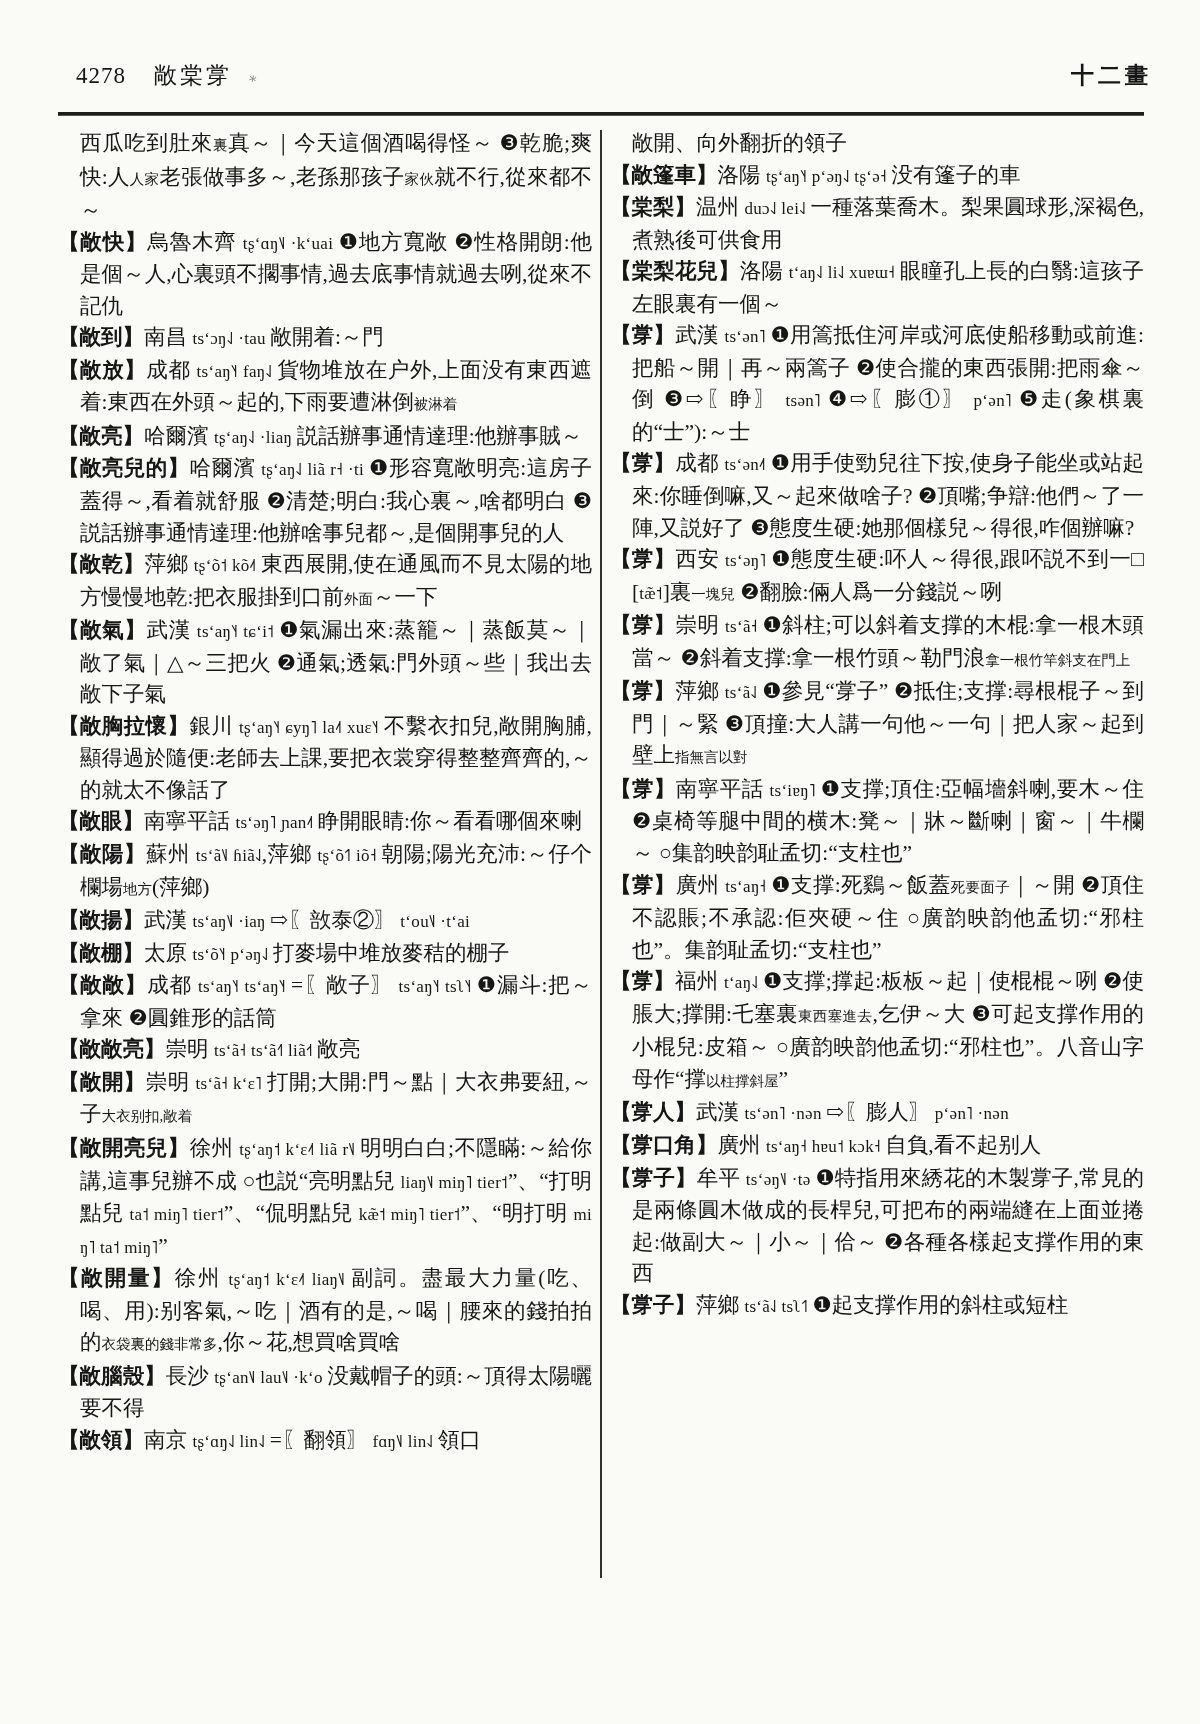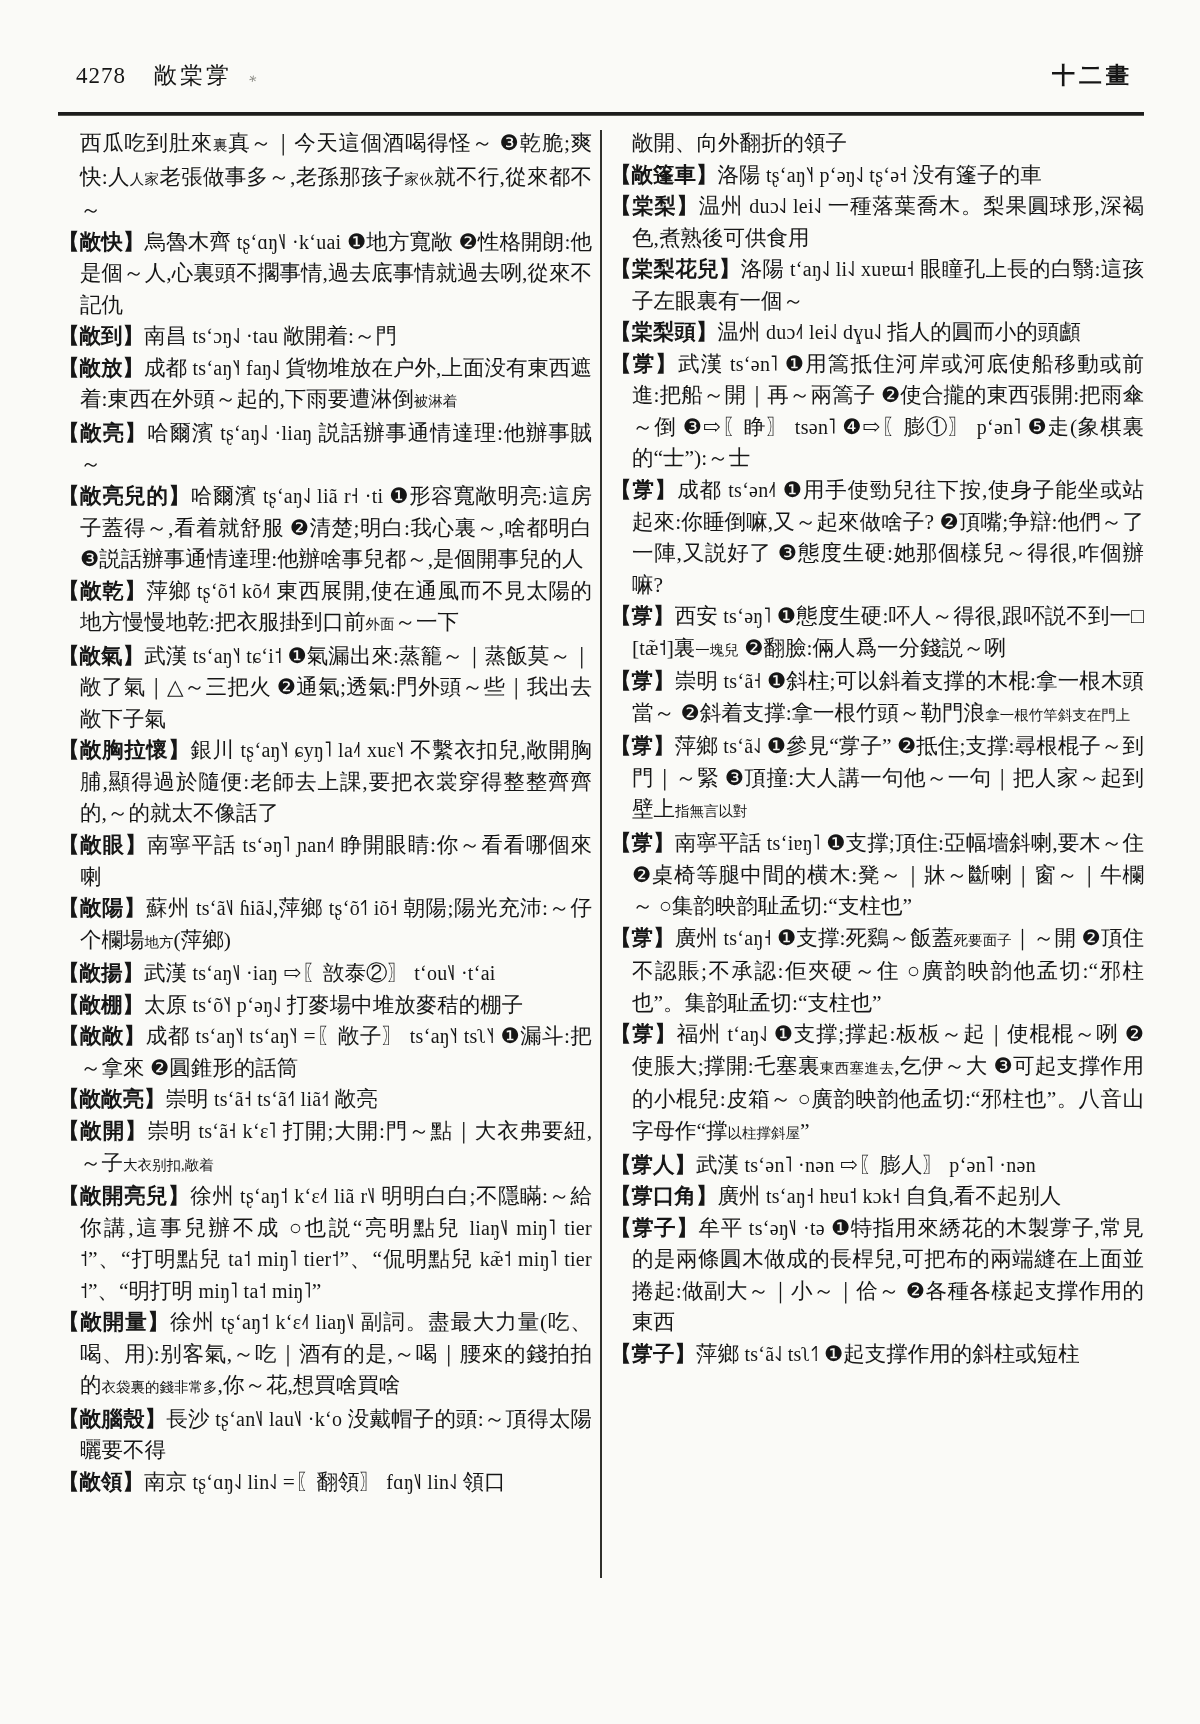--- a/index.html
+++ b/index.html
@@ -3,21 +3,21 @@
 <meta charset="utf-8">
 <style>
   html,body{margin:0;padding:0;}
   body{
     width:1200px;height:1724px;position:relative;
     background:#fafaf7;color:#161616;
     font-family:"Liberation Serif","DejaVu Serif",serif;
     overflow:hidden;
   }
   .header{
-    position:absolute;top:60px;left:76px;right:67px;
+    position:absolute;top:60px;left:76px;right:48px;
     display:flex;align-items:baseline;font-size:23px;
   }
   .page-number{letter-spacing:1px;}
   .headword-range{margin-left:28px;font-weight:400;letter-spacing:3px;}
   .pencil-mark{margin-left:16px;font-size:14px;color:#8a8a84;transform:rotate(12deg);display:inline-block;}
   .header-spacer{flex:1;}
   .stroke-section{font-weight:600;letter-spacing:4px;margin-left:32px;}
   .header-rule{
     position:absolute;top:112px;left:58px;width:1086px;height:3px;
     background:#1d1d1d;border-bottom:1px solid #55554f;
@@ -32,21 +32,21 @@
   }
   .para{
     margin:0;text-align:justify;
     font-size:21.5px;line-height:31.55px;
     word-break:break-all;
   }
   .entry{padding-left:22px;text-indent:-22px;}
   .cont{padding-left:22px;text-indent:0;}
   .seg-h{font-weight:700;}
   .seg-g{}
-  .seg-p{font-size:20px;letter-spacing:0.3px;}
+  .seg-p{font-size:17px;letter-spacing:0.3px;}
   .seg-n{}
   .seg-s{font-size:14.5px;}
 </style>
 </head>
 <body>
 
 <div class="header">
   <span class="page-number">4278</span>
   <span class="headword-range">敞棠牚</span>
   <span class="pencil-mark">∗</span>
@@ -78,21 +78,20 @@
       <p class="para entry"><span class="seg-h">【敞開量】</span><span class="seg-g">徐州 </span><span class="seg-p">tʂʻaŋ˦ kʻɛ˨˦ liaŋ˥˩ </span><span class="seg-n">副詞。盡最大力量(吃、喝、用):别客氣,～吃｜酒有的是,～喝｜腰來的錢拍拍的</span><span class="seg-s">衣袋裏的錢非常多</span><span class="seg-n">,你～花,想買啥買啥</span></p>
       <p class="para entry"><span class="seg-h">【敞腦殼】</span><span class="seg-g">長沙 </span><span class="seg-p">tʂʻan˥˩ lau˥˩ ·kʻo </span><span class="seg-n">没戴帽子的頭:～頂得太陽曬要不得</span></p>
       <p class="para entry"><span class="seg-h">【敞領】</span><span class="seg-g">南京 </span><span class="seg-p">tʂʻɑŋ˨˩ lin˨˩ </span><span class="seg-n">=〖翻領〗</span><span class="seg-p"> fɑŋ˥˩ lin˨˩ </span><span class="seg-n">領口</span></p>
     </div>
   <div class="column-divider"></div>
   <div class="col">
       <p class="para cont"><span class="seg-n">敞開、向外翻折的領子</span></p>
       <p class="para entry"><span class="seg-h">【敞篷車】</span><span class="seg-g">洛陽 </span><span class="seg-p">tʂʻaŋ˥˧ pʻəŋ˨˩ tʂʻə˧ </span><span class="seg-n">没有篷子的車</span></p>
       <p class="para entry"><span class="seg-h">【棠梨】</span><span class="seg-g">温州 </span><span class="seg-p">duɔ˨˩ lei˨˩ </span><span class="seg-n">一種落葉喬木。梨果圓球形,深褐色,煮熟後可供食用</span></p>
       <p class="para entry"><span class="seg-h">【棠梨花兒】</span><span class="seg-g">洛陽 </span><span class="seg-p">tʻaŋ˨˩ li˨˩ xuɐɯ˧ </span><span class="seg-n">眼瞳孔上長的白翳:這孩子左眼裏有一個～</span></p>
-      <p class="para entry"><span class="seg-h">【棠梨頭】</span><span class="seg-g">温州 </span><span class="seg-p">duɔ˨˦ lei˨˩ dɣu˨˩ </span><span class="seg-n">指人的圓而小的頭顱</span></p>
       <p class="para entry"><span class="seg-h">【牚】</span><span class="seg-g">武漢 </span><span class="seg-p">tsʻən˥ </span><span class="seg-n">❶用篙抵住河岸或河底使船移動或前進:把船～開｜再～兩篙子 ❷使合攏的東西張開:把雨傘～倒 ❸⇨〖睁〗</span><span class="seg-p"> tsən˥ </span><span class="seg-n">❹⇨〖膨①〗</span><span class="seg-p"> pʻən˥ </span><span class="seg-n">❺走(象棋裏的“士”):～士</span></p>
       <p class="para entry"><span class="seg-h">【牚】</span><span class="seg-g">成都 </span><span class="seg-p">tsʻən˨˦ </span><span class="seg-n">❶用手使勁兒往下按,使身子能坐或站起來:你睡倒嘛,又～起來做啥子? ❷頂嘴;争辯:他們～了一陣,又説好了 ❸態度生硬:她那個樣兒～得很,咋個辦嘛?</span></p>
       <p class="para entry"><span class="seg-h">【牚】</span><span class="seg-g">西安 </span><span class="seg-p">tsʻəŋ˥ </span><span class="seg-n">❶態度生硬:吥人～得很,跟吥説不到一□[</span><span class="seg-p">tæ̃˦</span><span class="seg-n">]裏</span><span class="seg-s">一塊兒</span><span class="seg-n"> ❷翻臉:倆人爲一分錢説～咧</span></p>
       <p class="para entry"><span class="seg-h">【牚】</span><span class="seg-g">崇明 </span><span class="seg-p">tsʻã˧ </span><span class="seg-n">❶斜柱;可以斜着支撑的木棍:拿一根木頭當～ ❷斜着支撑:拿一根竹頭～勒門浪</span><span class="seg-s">拿一根竹竿斜支在門上</span></p>
       <p class="para entry"><span class="seg-h">【牚】</span><span class="seg-g">萍鄉 </span><span class="seg-p">tsʻã˨˩ </span><span class="seg-n">❶參見“牚子” ❷抵住;支撑:尋根棍子～到門｜～緊 ❸頂撞:大人講一句他～一句｜把人家～起到壁上</span><span class="seg-s">指無言以對</span></p>
       <p class="para entry"><span class="seg-h">【牚】</span><span class="seg-g">南寧平話 </span><span class="seg-p">tsʻiɐŋ˥ </span><span class="seg-n">❶支撑;頂住:亞幅墻斜喇,要木～住 ❷桌椅等腿中間的横木:凳～｜牀～斷喇｜窗～｜牛欄～ ○集韵映韵耻孟切:“支柱也”</span></p>
       <p class="para entry"><span class="seg-h">【牚】</span><span class="seg-g">廣州 </span><span class="seg-p">tsʻaŋ˧ </span><span class="seg-n">❶支撑:死鷄～飯蓋</span><span class="seg-s">死要面子</span><span class="seg-n">｜～開 ❷頂住不認賬;不承認:佢夾硬～住 ○廣韵映韵他孟切:“邪柱也”。集韵耻孟切:“支柱也”</span></p>
       <p class="para entry"><span class="seg-h">【牚】</span><span class="seg-g">福州 </span><span class="seg-p">tʻaŋ˨˩ </span><span class="seg-n">❶支撑;撑起:板板～起｜使棍棍～咧 ❷使脹大;撑開:乇塞裏</span><span class="seg-s">東西塞進去</span><span class="seg-n">,乞伊～大 ❸可起支撑作用的小棍兒:皮箱～ ○廣韵映韵他孟切:“邪柱也”。八音山字母作“撑</span><span class="seg-s">以柱撑斜屋</span><span class="seg-n">”</span></p>
       <p class="para entry"><span class="seg-h">【牚人】</span><span class="seg-g">武漢 </span><span class="seg-p">tsʻən˥ ·nən </span><span class="seg-n">⇨〖膨人〗</span><span class="seg-p"> pʻən˥ ·nən</span></p>
       <p class="para entry"><span class="seg-h">【牚口角】</span><span class="seg-g">廣州 </span><span class="seg-p">tsʻaŋ˧ hɐu˦ kɔk˧ </span><span class="seg-n">自負,看不起别人</span></p>

